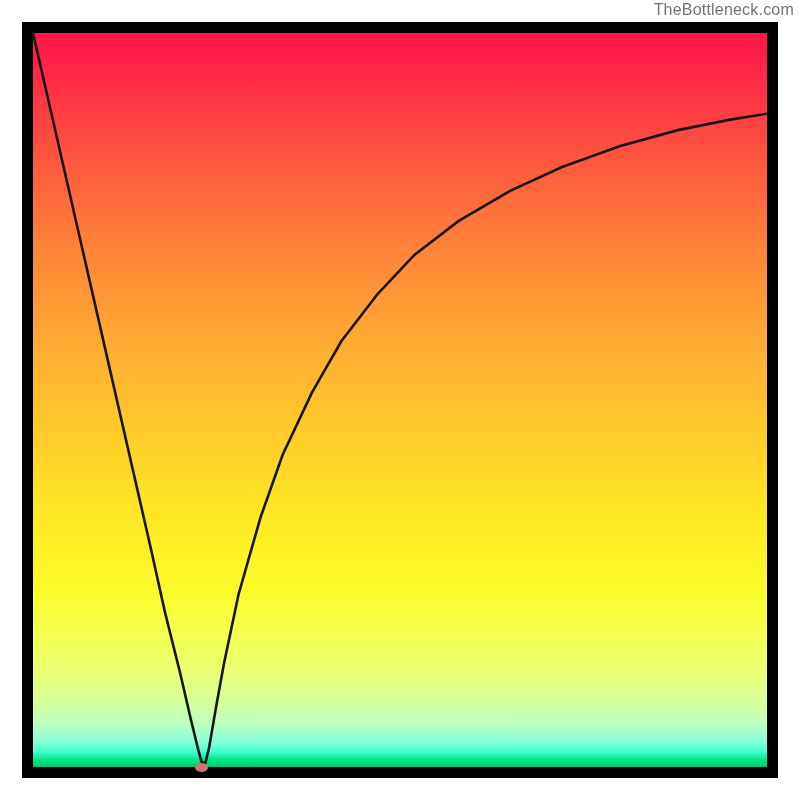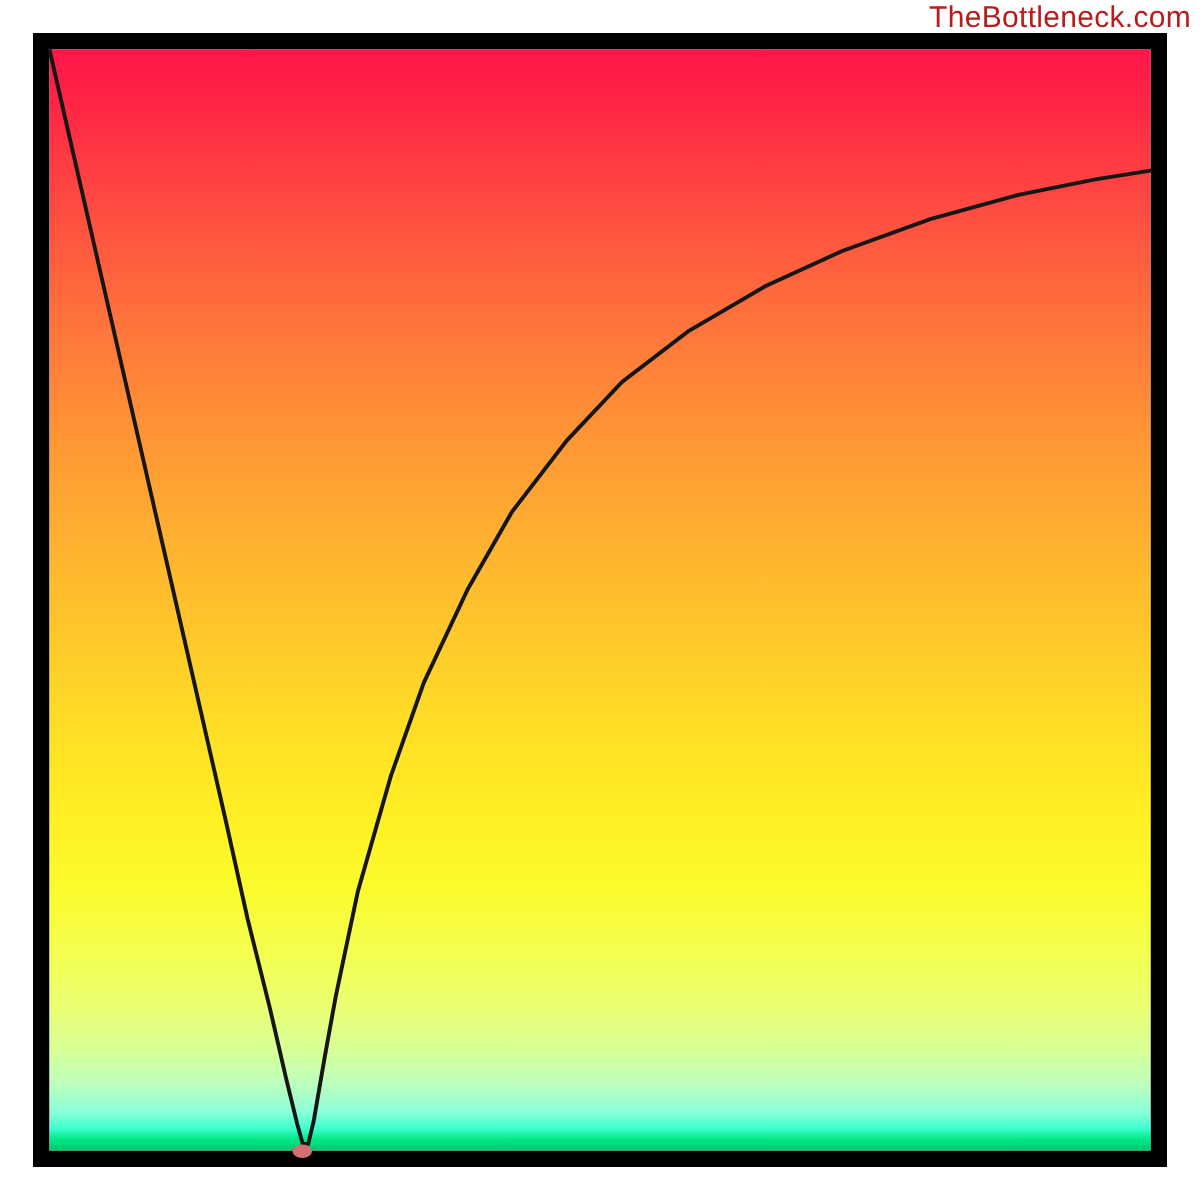--- a/index.html
+++ b/index.html
@@ -73,23 +73,23 @@
     position: absolute;
     width: 13px;
     height: 9px;
     border-radius: 50%;
     background: #d2706f;
   }
   .attrib {
     position: absolute;
     top: 1px;
     right: 6px;
-    font-size: 20px;
+    font-size: 16px;
     font-weight: 500;
-    color: #b91c1c;
+    color: #737373;
     letter-spacing: 0.2px;
   }
 </style>
 </head>
 <body>
 
 <div class="wrap">
   <div class="attrib">TheBottleneck.com</div>
 
   <div class="plot-frame">

